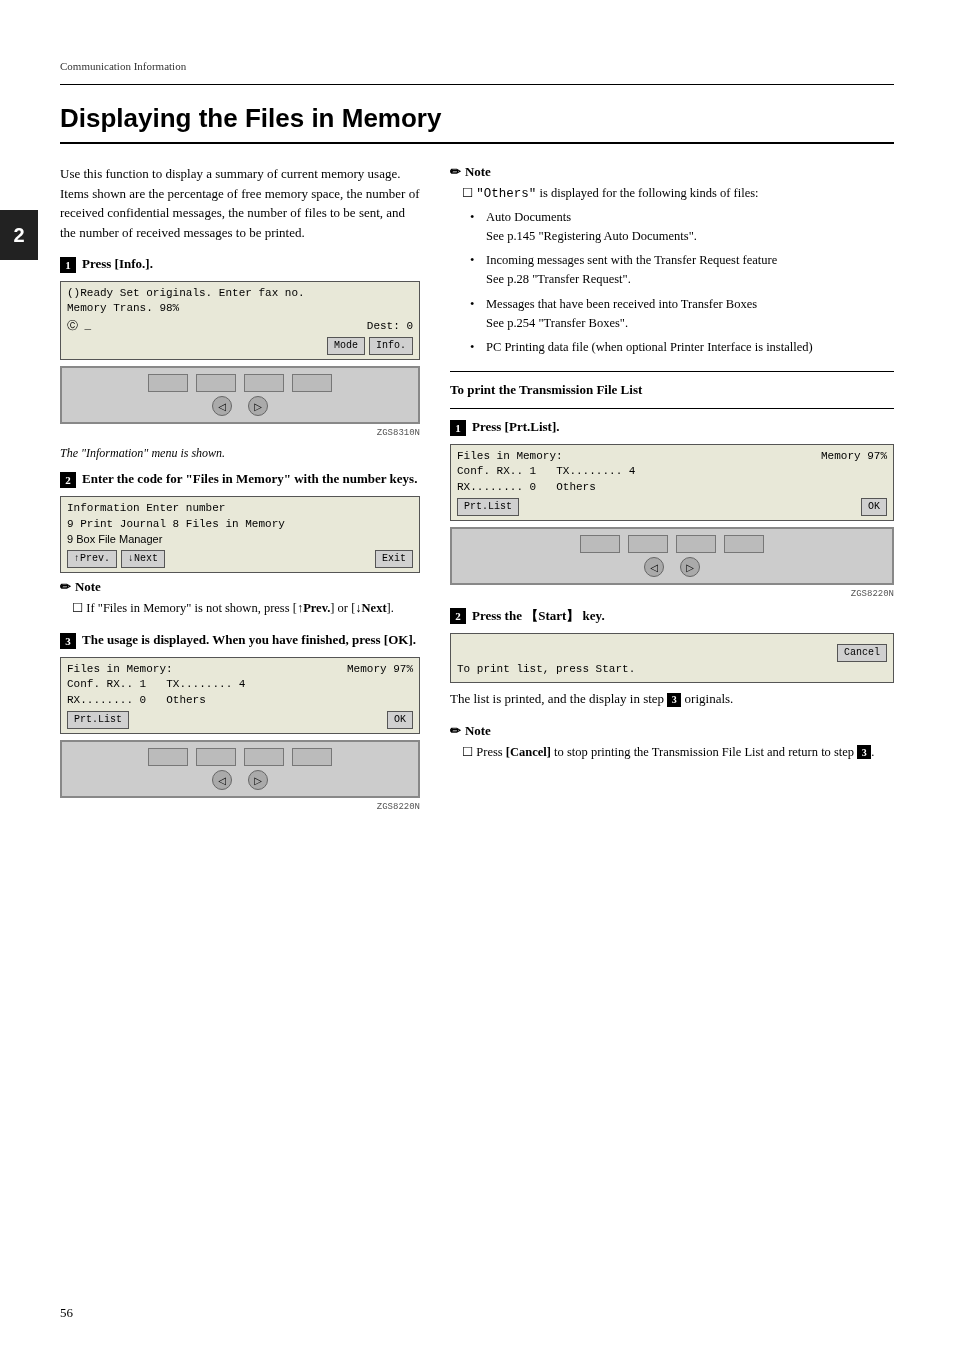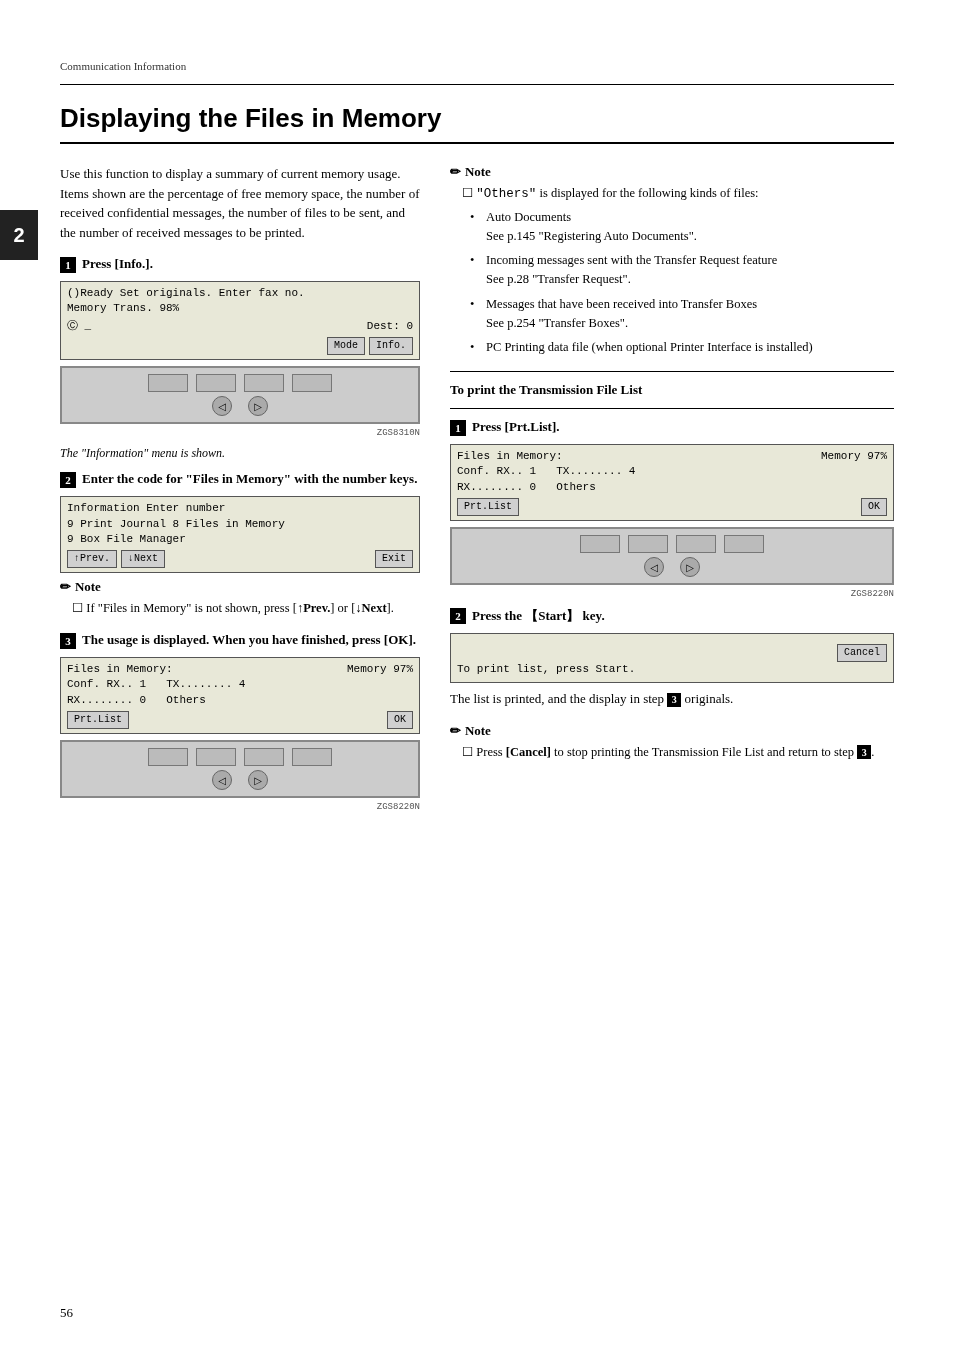--- a/index.html
+++ b/index.html
@@ -276,21 +276,21 @@
         <span class="step-label">Enter the code for "Files in Memory" with the number keys.</span>
       </div>
 
       <div class="lcd-screen">
         <div class="lcd-row">
           <span>Information              Enter number</span>
         </div>
         <div class="lcd-row">
           <span>9 Print Journal   8 Files in Memory</span>
         </div>
-        <div style="font-family:Liberation Mono, monospace;font-size:11px;">9 Box File Manager</div>
+        <div style="font-family:Liberation Sans, sans-serif;font-size:11px;">9 Box File Manager</div>
         <div style="display:flex;gap:4px;margin-top:3px;">
           <span class="lcd-btn">↑Prev.</span>
           <span class="lcd-btn">↓Next</span>
           <span style="flex:1"></span>
           <span class="lcd-btn">Exit</span>
         </div>
       </div>
 
       <div class="note-section">
         <div class="note-title">

